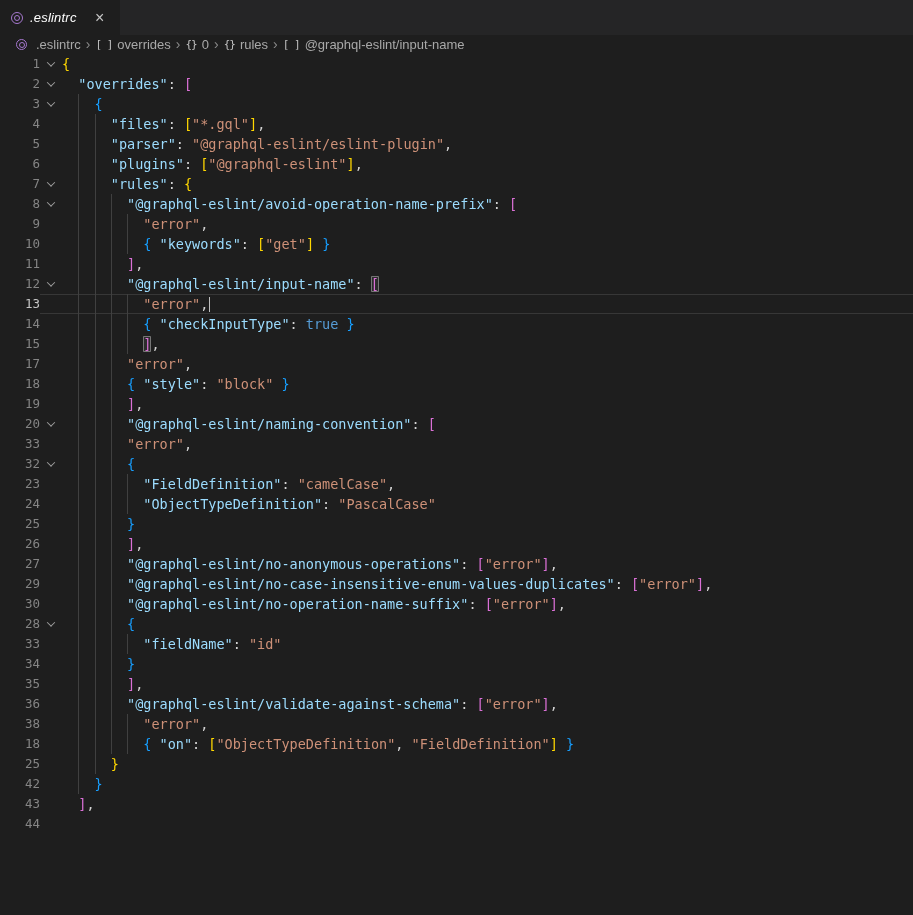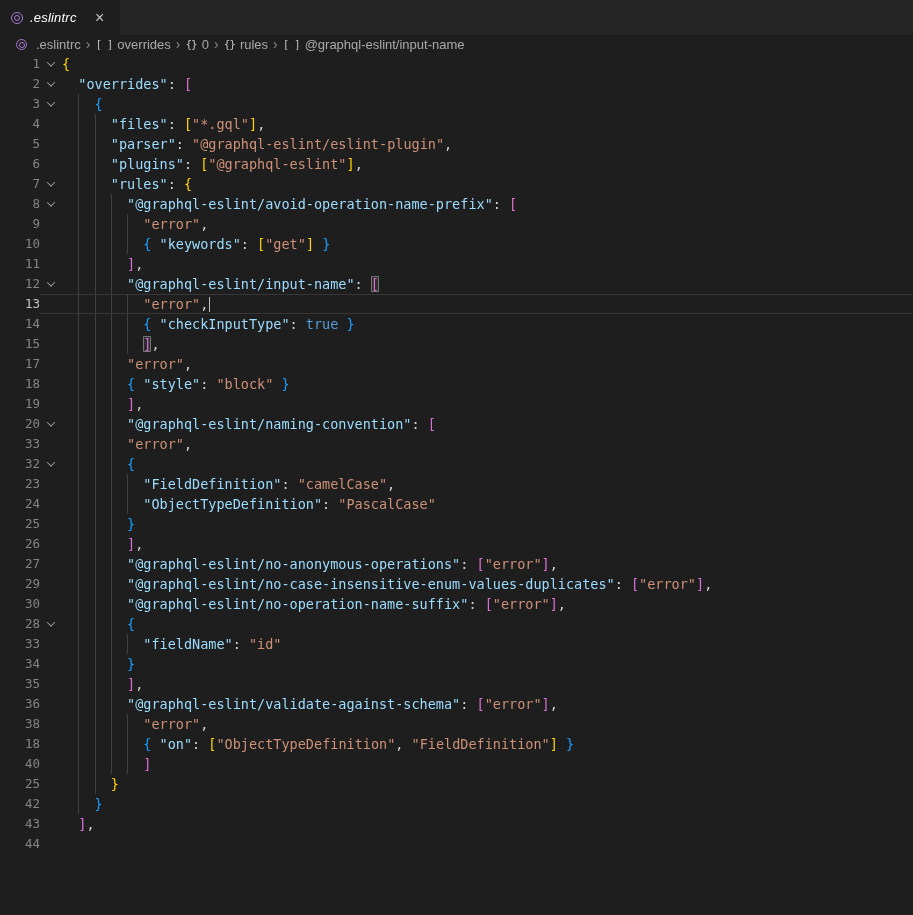--- a/index.html
+++ b/index.html
@@ -342,27 +342,20 @@
         </div>
       </div>
       <div class="line">
         <div class="ln">18</div>
         <div class="lbody">
           <div class="fold"></div>
           <div class="code"><span class="guide" style="left: 2ch;"></span><span class="guide" style="left: 4ch;"></span><span class="guide" style="left: 6ch;"></span><span class="guide" style="left: 8ch;"></span><span class="txt" style="margin-left: 10ch;"><span class="b3">{</span><span class="p"> </span><span class="k">"on"</span><span class="p">: </span><span class="b1">[</span><span class="s">"ObjectTypeDefinition"</span><span class="p">, </span><span class="s">"FieldDefinition"</span><span class="b1">]</span><span class="p"> </span><span class="b3">}</span></span></div>
         </div>
       </div>
       <div class="line">
-        <div class="ln">40</div>
-        <div class="lbody">
-          <div class="fold"></div>
-          <div class="code"><span class="guide" style="left: 2ch;"></span><span class="guide" style="left: 4ch;"></span><span class="guide" style="left: 6ch;"></span><span class="guide" style="left: 8ch;"></span><span class="txt" style="margin-left: 10ch;"><span class="b2">]</span></span></div>
-        </div>
-      </div>
-      <div class="line">
         <div class="ln">25</div>
         <div class="lbody">
           <div class="fold"></div>
           <div class="code"><span class="guide" style="left: 2ch;"></span><span class="guide" style="left: 4ch;"></span><span class="txt" style="margin-left: 6ch;"><span class="b1">}</span></span></div>
         </div>
       </div>
       <div class="line">
         <div class="ln">42</div>
         <div class="lbody">
           <div class="fold"></div>

